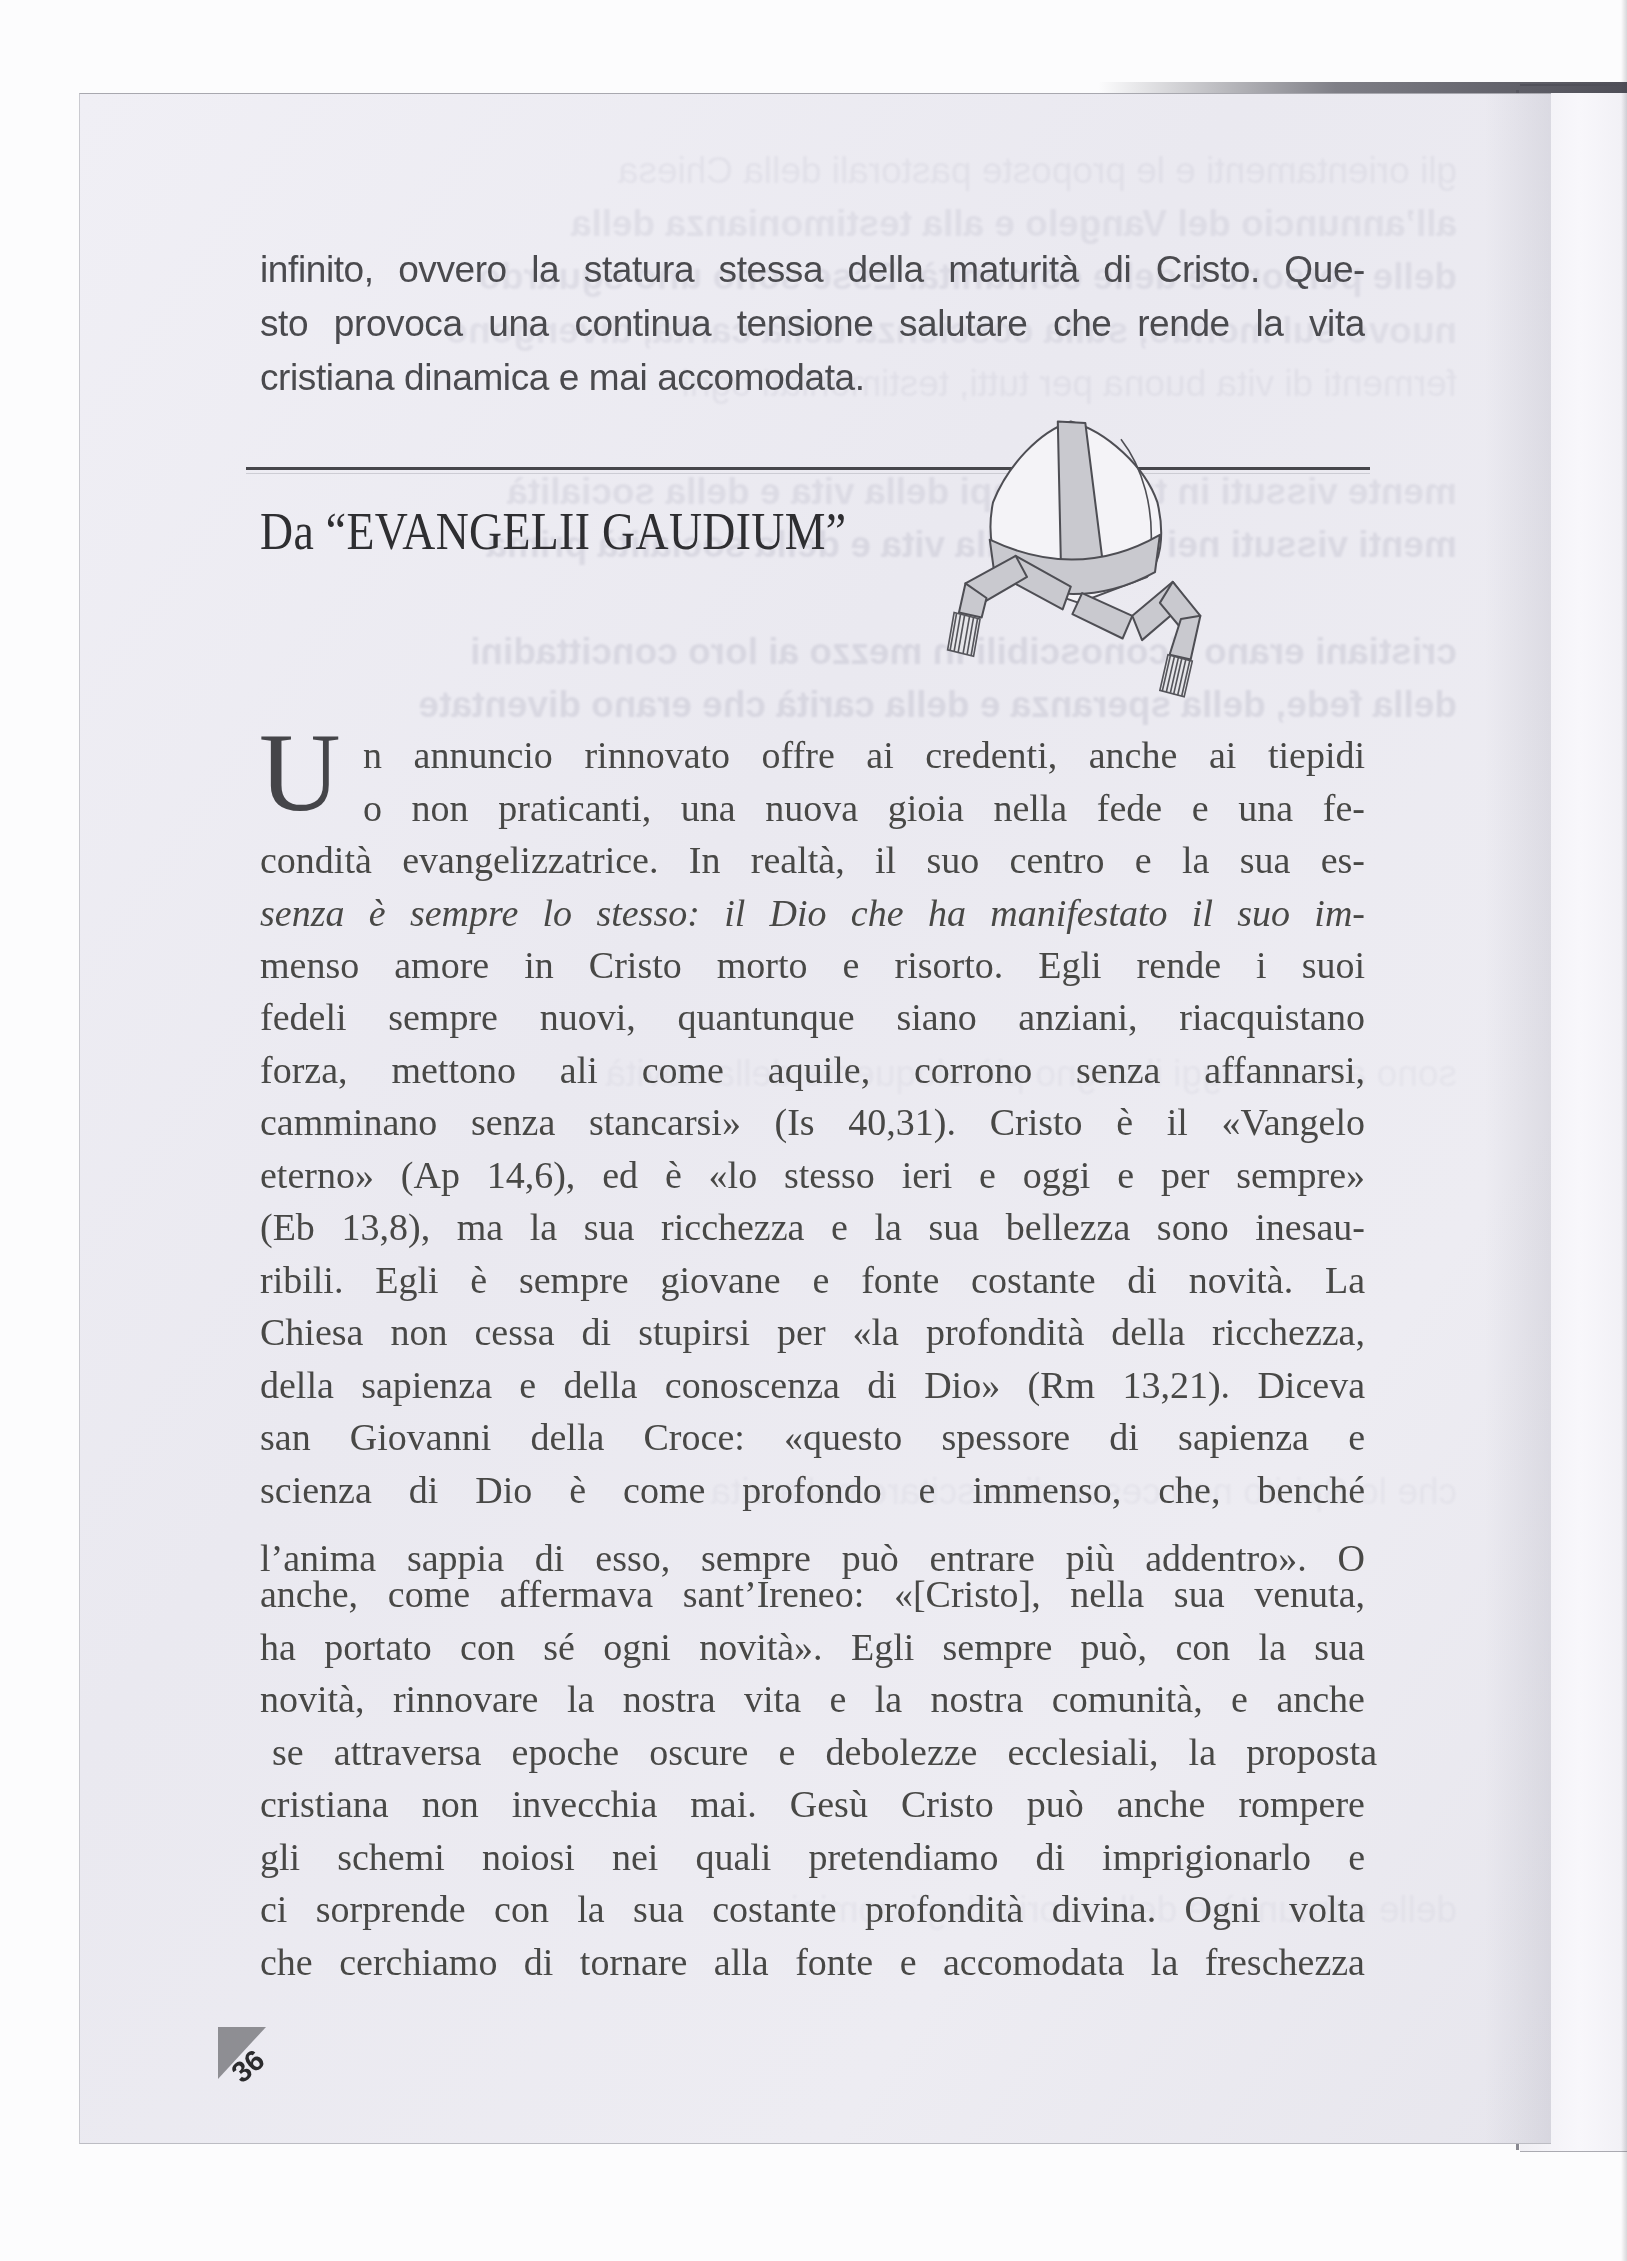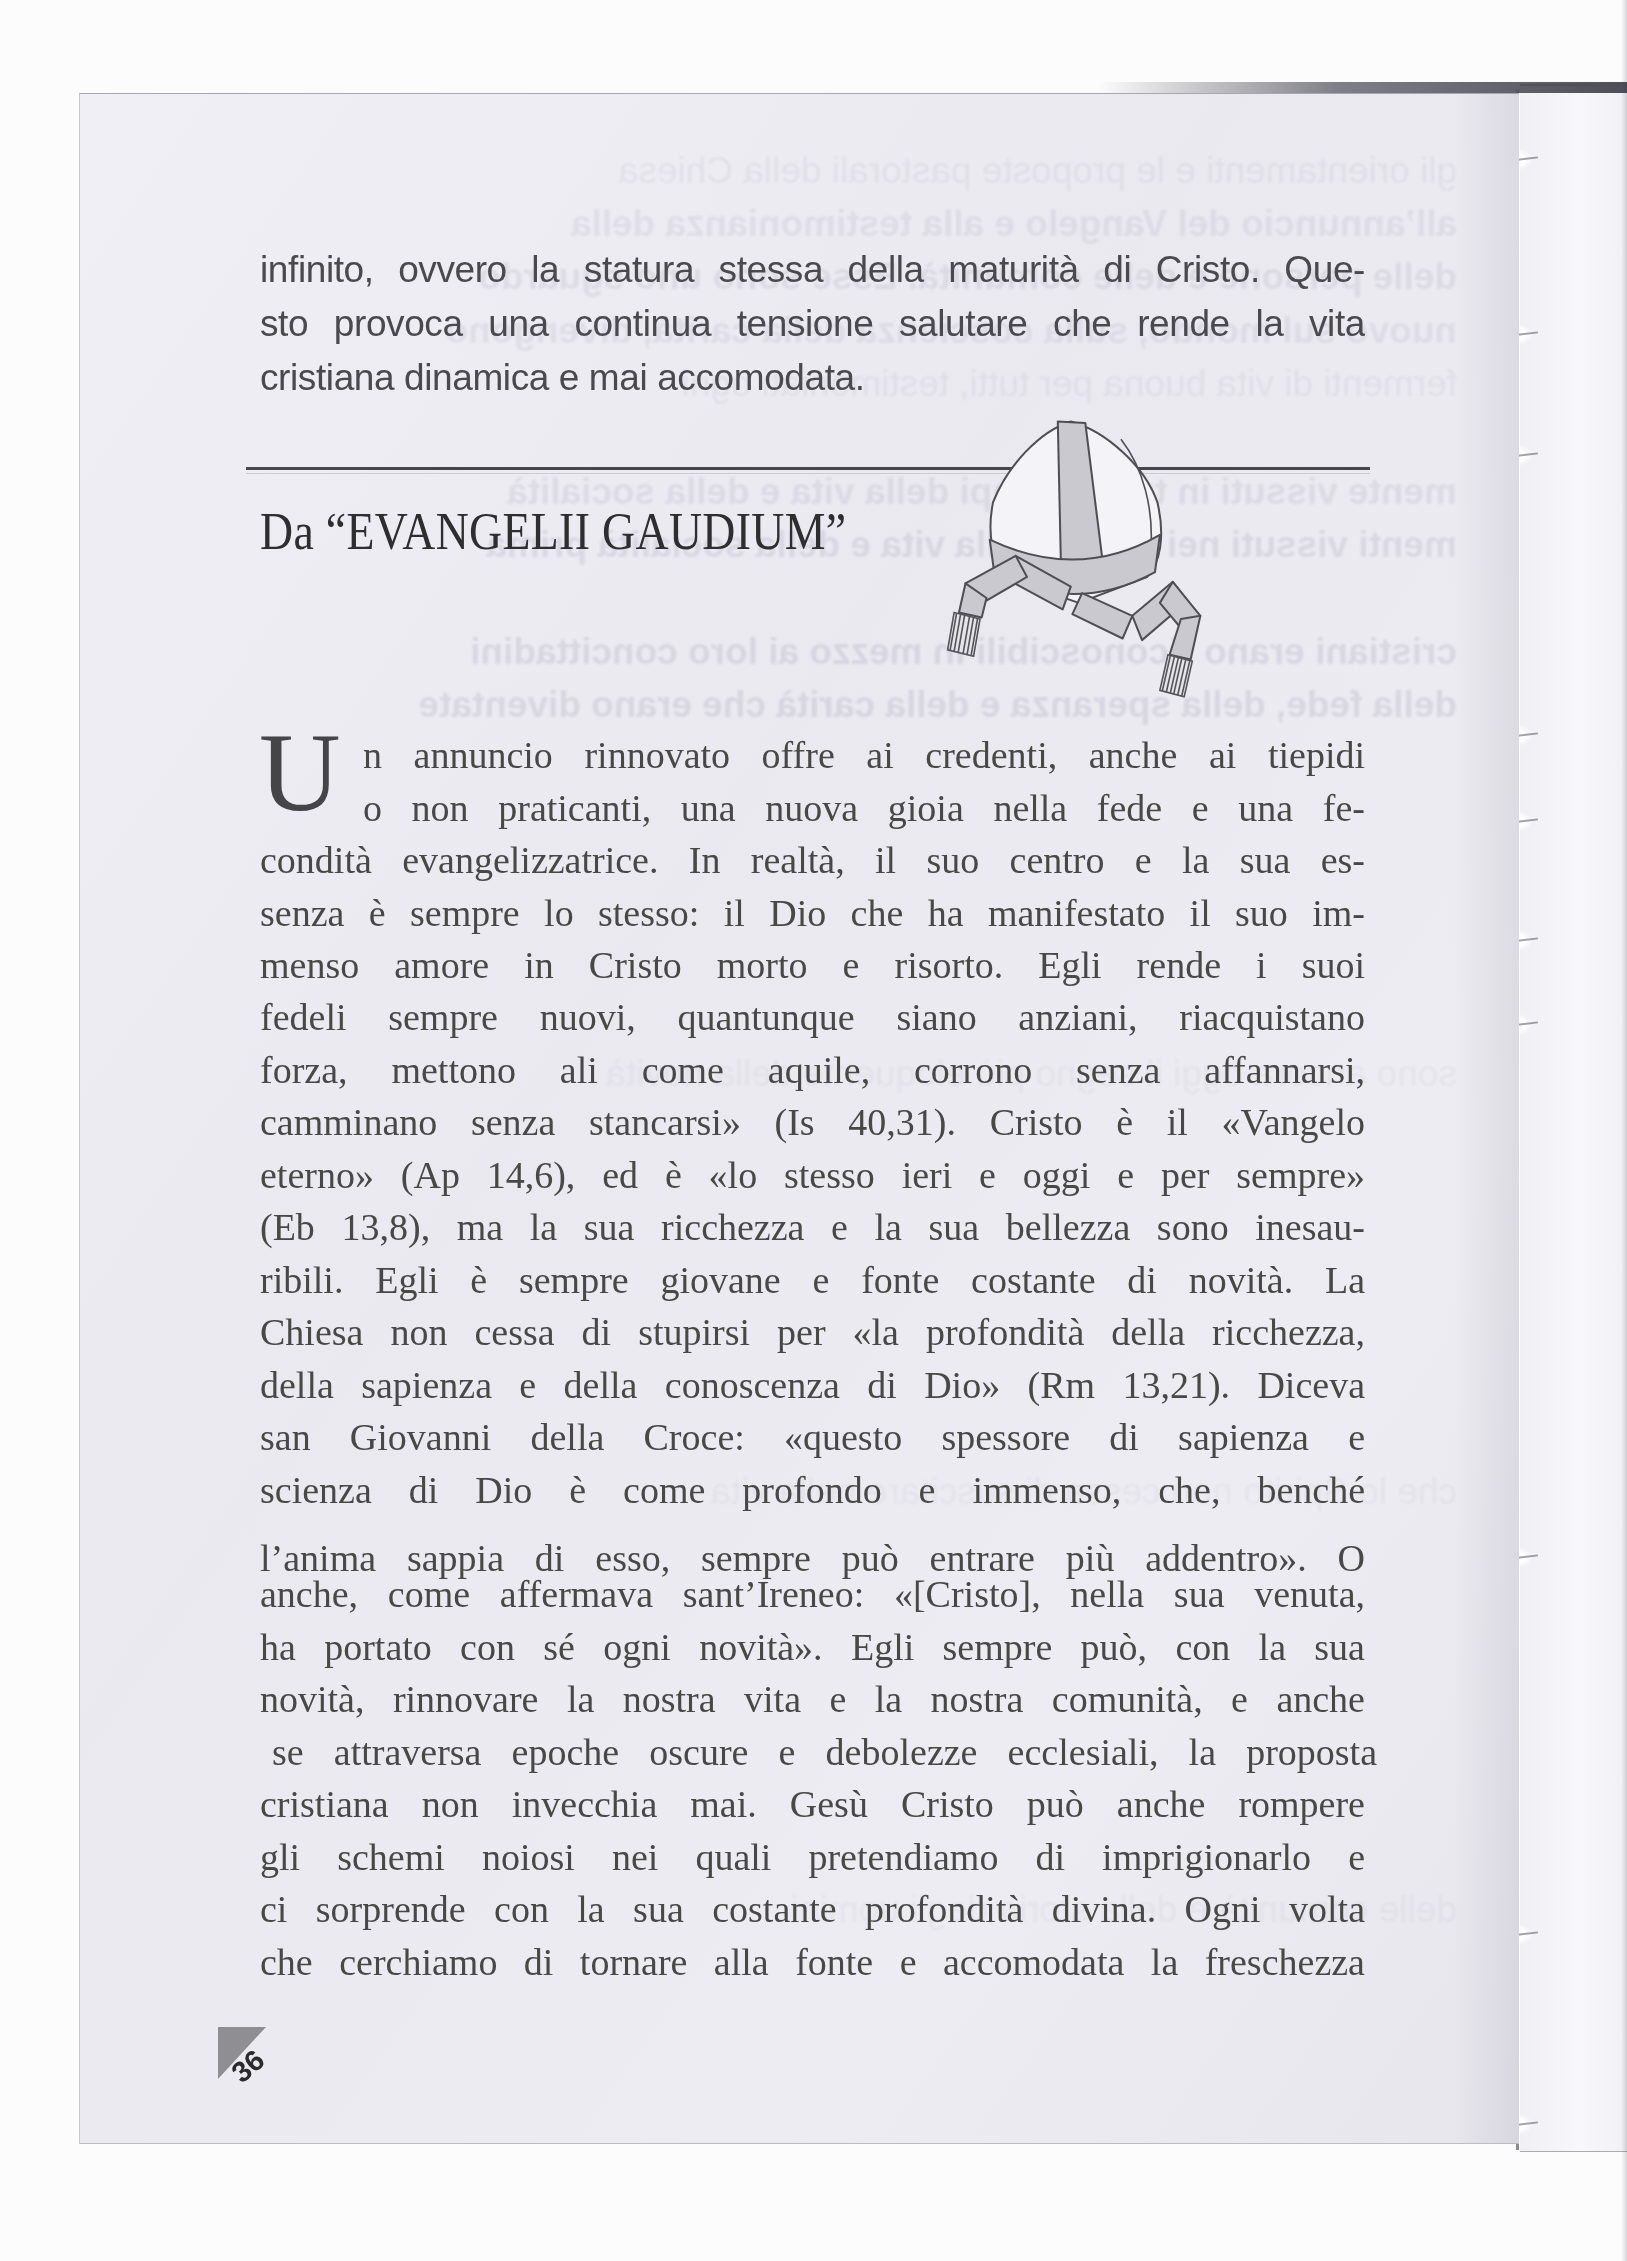--- a/index.html
+++ b/index.html
@@ -5,21 +5,21 @@
   html,body{margin:0;padding:0;}
   body{background:#fdfdfe;}
   .scan{position:relative;width:1628px;height:2261px;background:#fcfcfd;overflow:hidden;
         font-family:"Liberation Serif", serif;}
   .scan-right-shade{position:absolute;right:0;top:0;width:6.6px;height:100%;
         background:linear-gradient(to left, rgba(60,60,70,0.22), rgba(60,60,70,0));}
 
   
   .page{position:absolute;left:79px;top:93px;width:1439px;height:2049px;
         background:linear-gradient(125deg,#f0eff5 0%,#eae9f0 40%,#edecf2 75%,#e7e6ed 100%);
-        border-top:1.6px solid #a8a8af;border-left:0.8px solid #cacad0;border-bottom:1.6px solid #bcbcc3;}
+        border-top:1.6px solid #a8a8af;border-left:0.8px solid #cacad0;border-bottom:1.6px solid #bcbcc3;padding-left:32px;}
   .page-gutter-shade{position:absolute;right:0;top:0;bottom:0;width:66px;
         background:linear-gradient(to right, rgba(100,100,120,0), rgba(100,100,120,0.12));}
 
   
   .page2{position:absolute;left:1520px;top:84px;width:108px;height:2065px;
         background:linear-gradient(to right,#f0eff4,#f8f7fb 55%,#f1f0f5);
         border-top:2.5px solid #5e5e66;border-bottom:1.6px solid #aaaab1;}
   .gutter{position:absolute;left:1516px;top:90px;width:2.5px;height:2060px;
         background:linear-gradient(to bottom,#84848c,#63636b 25%,#6a6a72 75%,#8a8a92);}
   .top-band{position:absolute;left:1098px;top:82px;width:529px;height:10.7px;
@@ -139,21 +139,21 @@
           <path d="M338,306 L328,350"></path>
           <path d="M343,307 L333,351"></path>
       </g>
     </svg>
 
     <div class="dropcap">U</div>
     <div id="body-text">
         <div class="bline just" style="left: 283px; width: 1002px; top: 635px;">n annuncio rinnovato offre ai credenti, anche ai tiepidi</div>
         <div class="bline just" style="left: 283px; width: 1002px; top: 688px;">o non praticanti, una nuova gioia nella fede e una fe-</div>
         <div class="bline just" style="left: 180px; width: 1105px; top: 740px;">condità evangelizzatrice. In realtà, il suo centro e la sua es-</div>
-        <div class="bline just" style="left: 180px; width: 1105px; top: 793px;">senza è sempre lo stesso: il Dio che ha manifestato il suo im-</div>
+        <div class="bline just" style="left: 180px; width: 1105px; top: 793px; font-style: italic;">senza è sempre lo stesso: il Dio che ha manifestato il suo im-</div>
         <div class="bline just" style="left: 180px; width: 1105px; top: 845px;">menso amore in Cristo morto e risorto. Egli rende i suoi</div>
         <div class="bline just" style="left: 180px; width: 1105px; top: 897px;">fedeli sempre nuovi, quantunque siano anziani, riacquistano</div>
         <div class="bline just" style="left: 180px; width: 1105px; top: 950px;">forza, mettono ali come aquile, corrono senza affannarsi,</div>
         <div class="bline just" style="left: 180px; width: 1105px; top: 1002px;">camminano senza stancarsi» (Is 40,31). Cristo è il «Vangelo</div>
         <div class="bline just" style="left: 180px; width: 1105px; top: 1055px;">eterno» (Ap 14,6), ed è «lo stesso ieri e oggi e per sempre»</div>
         <div class="bline just" style="left: 180px; width: 1105px; top: 1107px;">(Eb 13,8), ma la sua ricchezza e la sua bellezza sono inesau-</div>
         <div class="bline just" style="left: 180px; width: 1105px; top: 1160px;">ribili. Egli è sempre giovane e fonte costante di novità. La</div>
         <div class="bline just" style="left: 180px; width: 1105px; top: 1212px;">Chiesa non cessa di stupirsi per «la profondità della ricchezza,</div>
         <div class="bline just" style="left: 180px; width: 1105px; top: 1265px;">della sapienza e della conoscenza di Dio» (Rm 13,21). Diceva</div>
         <div class="bline just" style="left: 180px; width: 1105px; top: 1317px;">san Giovanni della Croce: «questo spessore di sapienza e</div>

